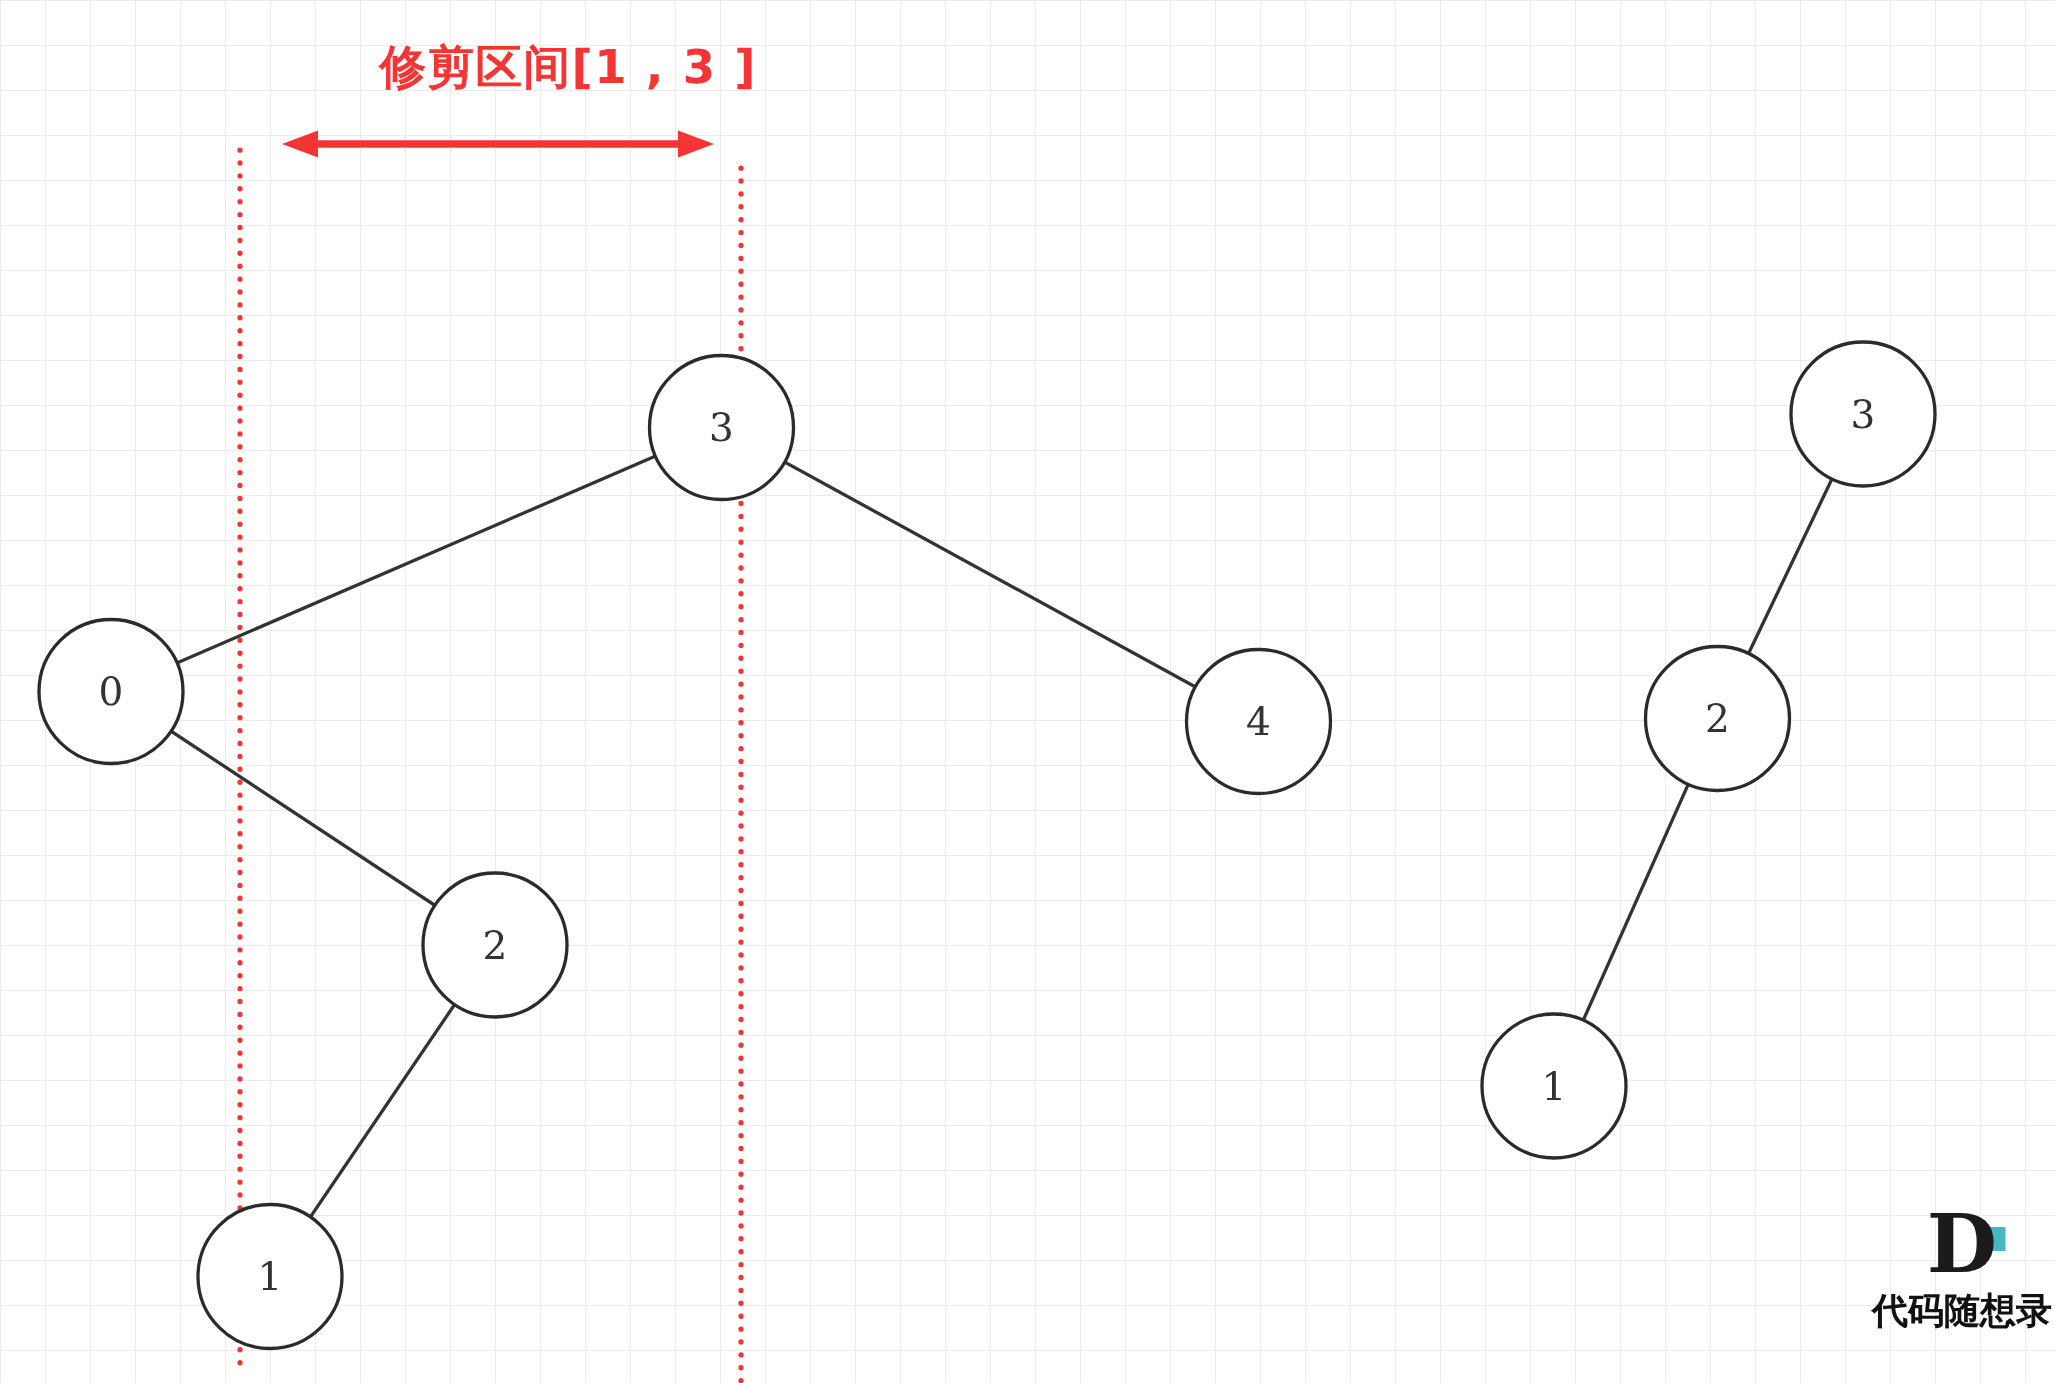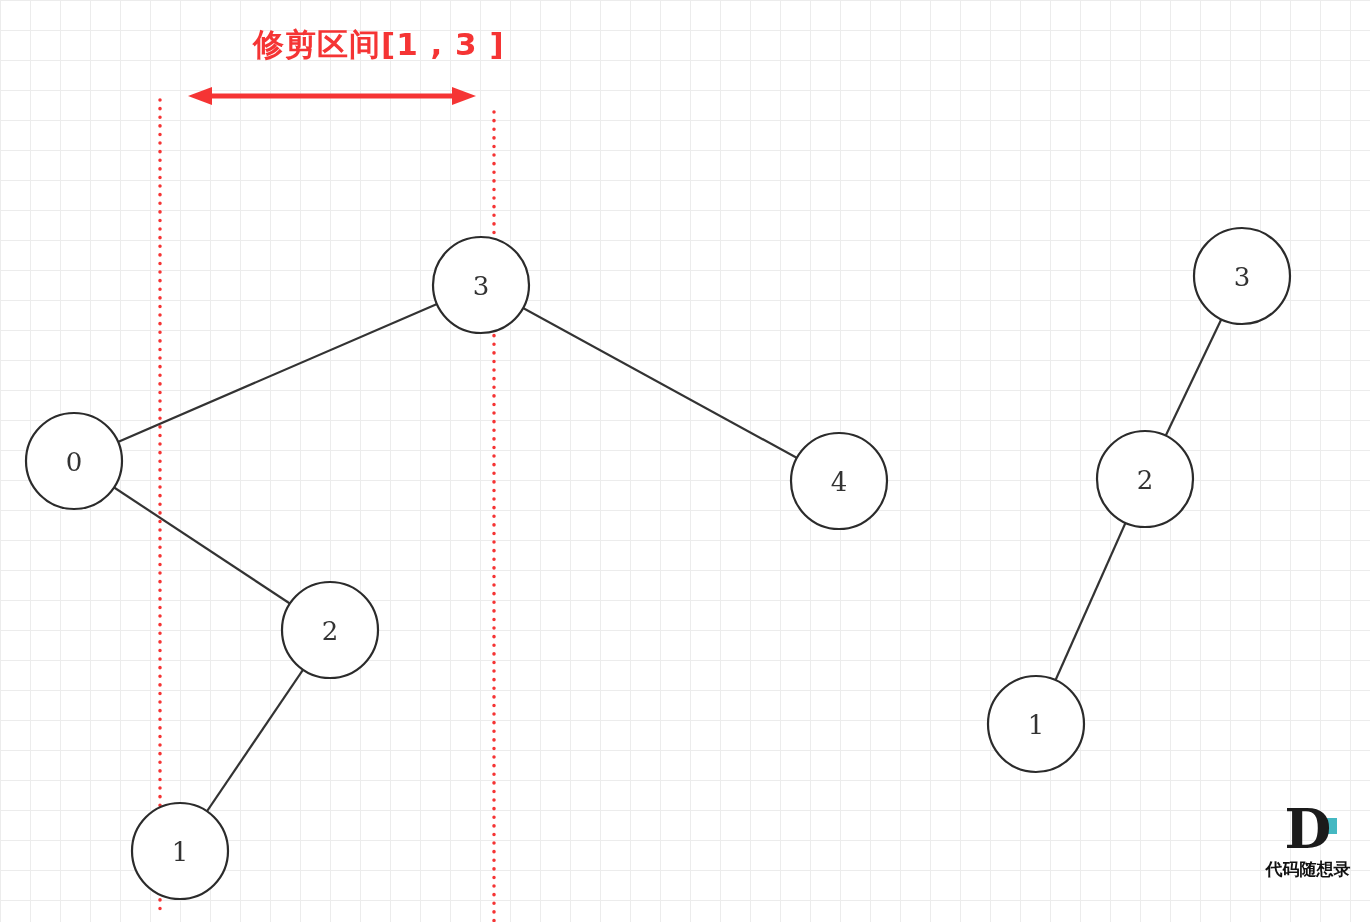--- a/index.html
+++ b/index.html
@@ -69,21 +69,21 @@
     position: absolute;
     right: -6px;
     top: 18px;
     width: 16px;
     height: 16px;
     z-index: 0;
   }
   .brand-text {
     font-family: Liberation Mono, monospace;
     font-weight: bold;
-    font-size: 17px;
+    font-size: 24px;
     color: #111111;
     margin-top: 0px;
     white-space: nowrap;
   }
 </style>
 </head>
 <body>
 
 <div class="page">
 

